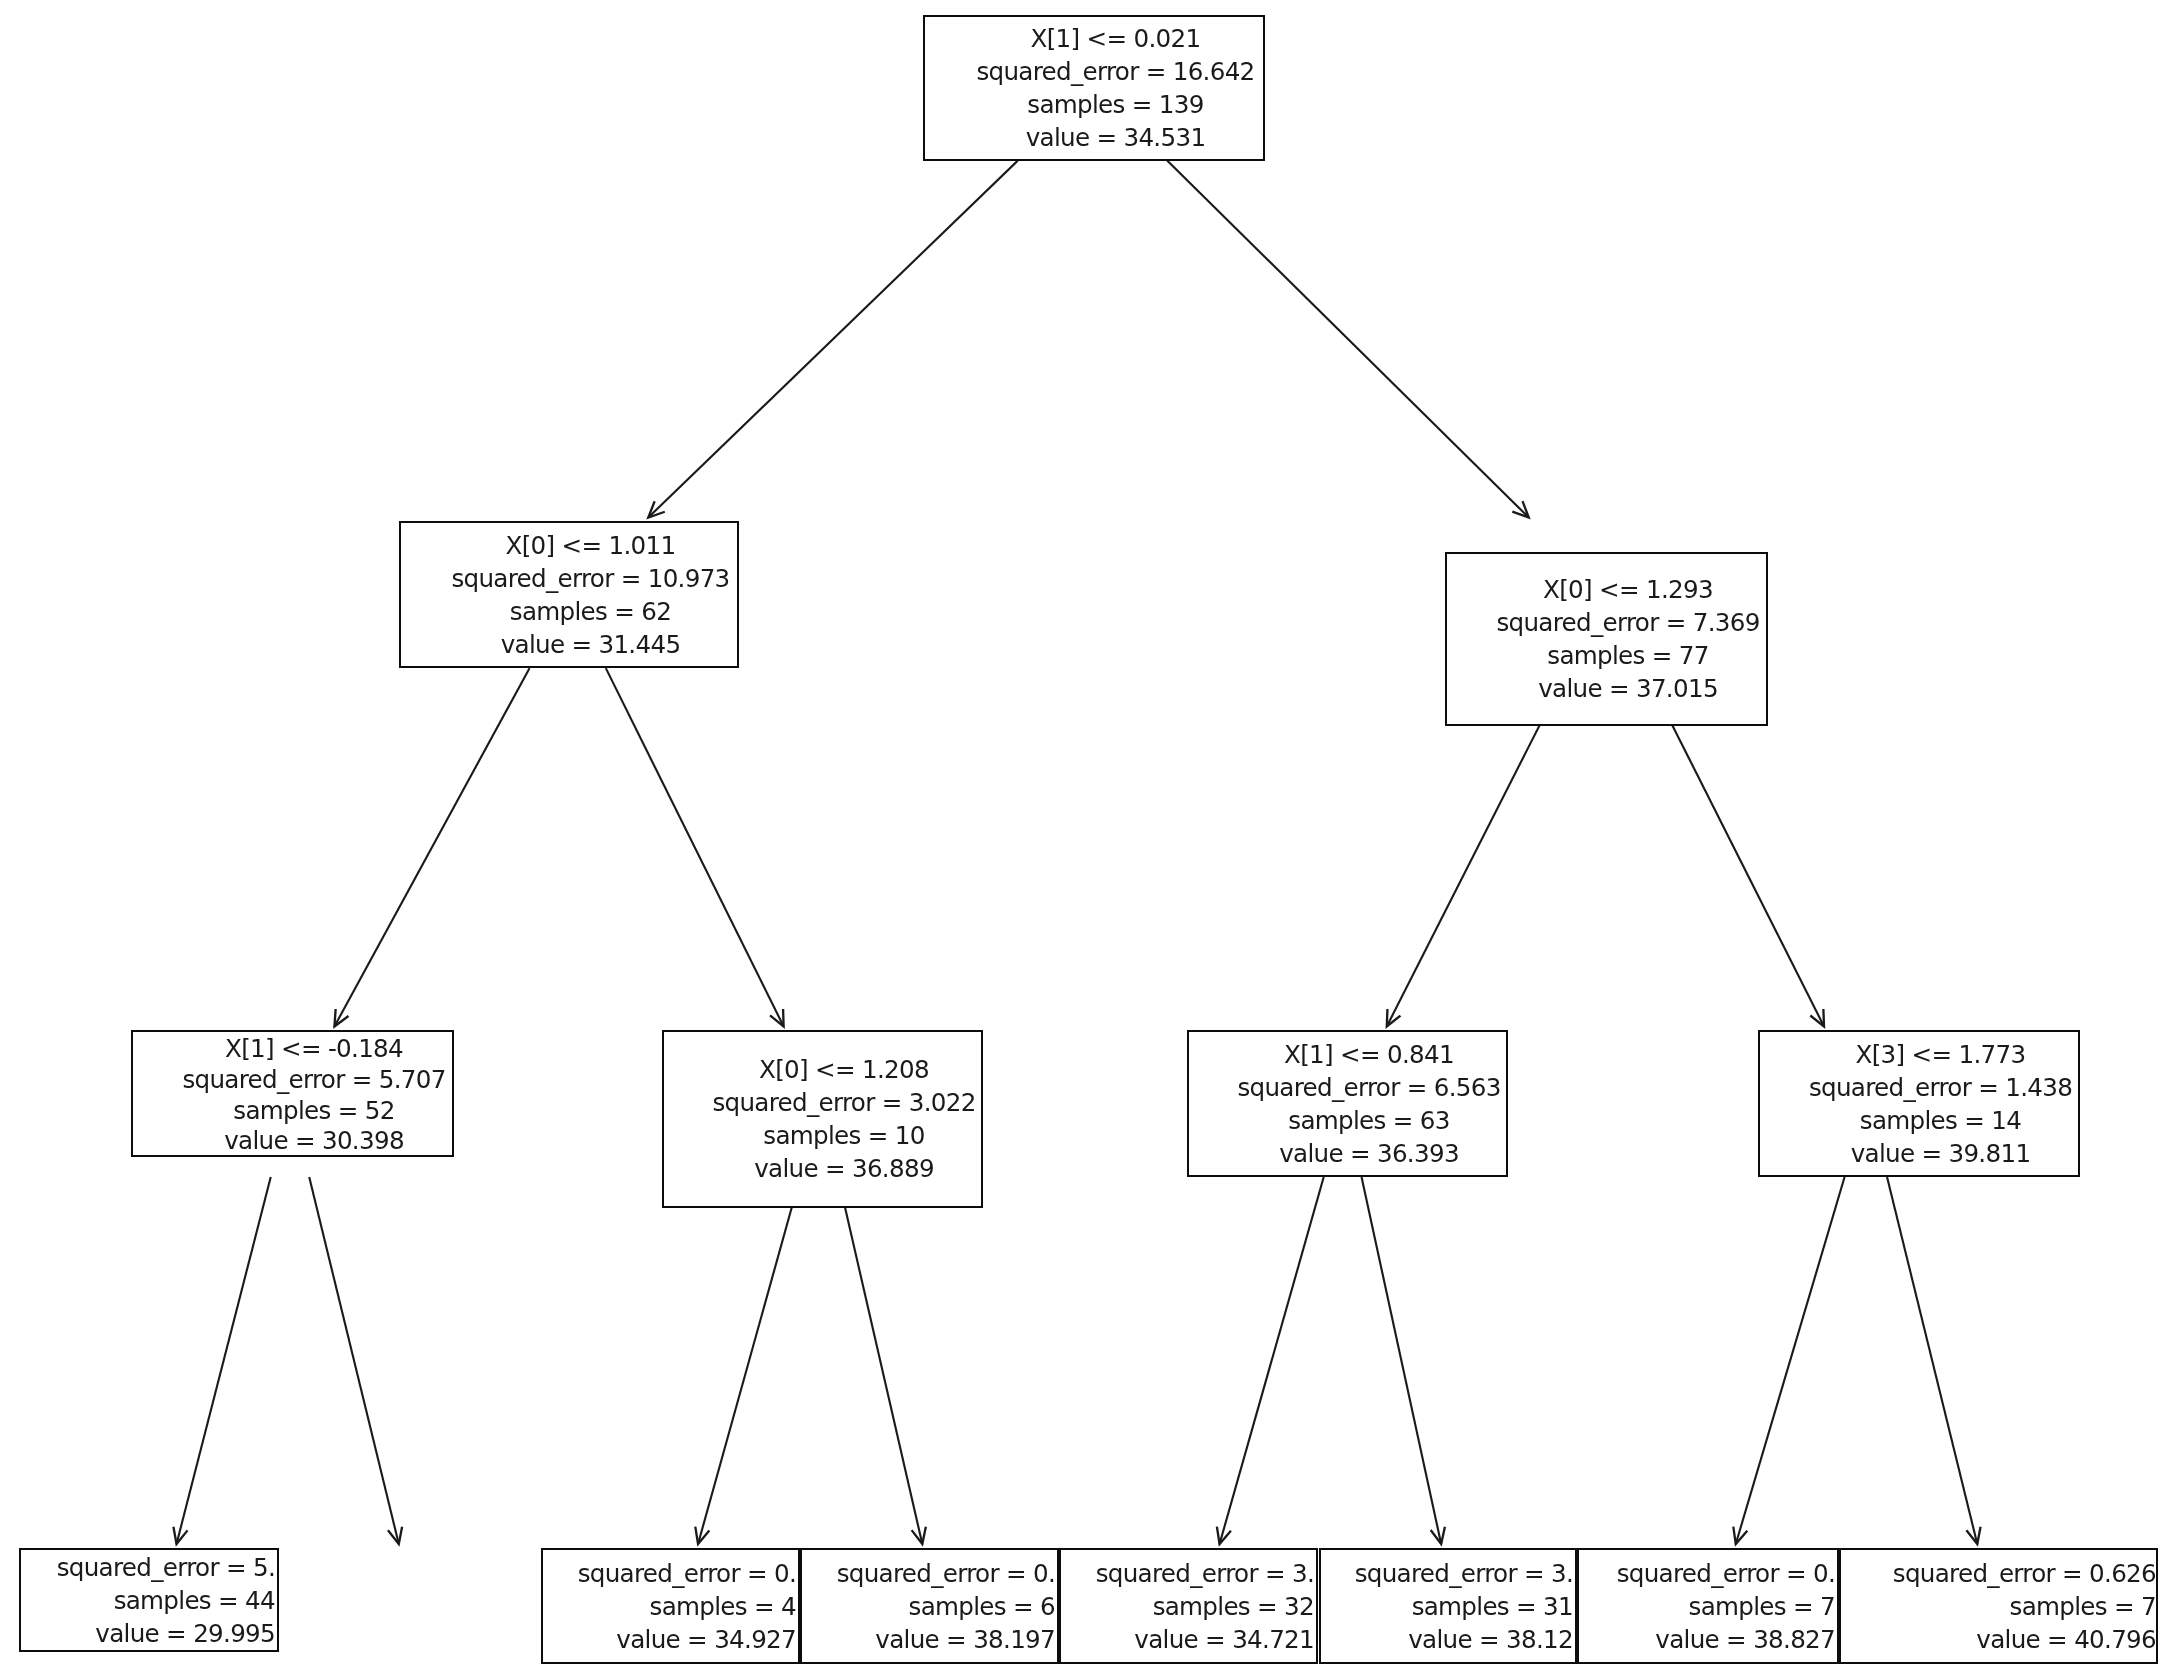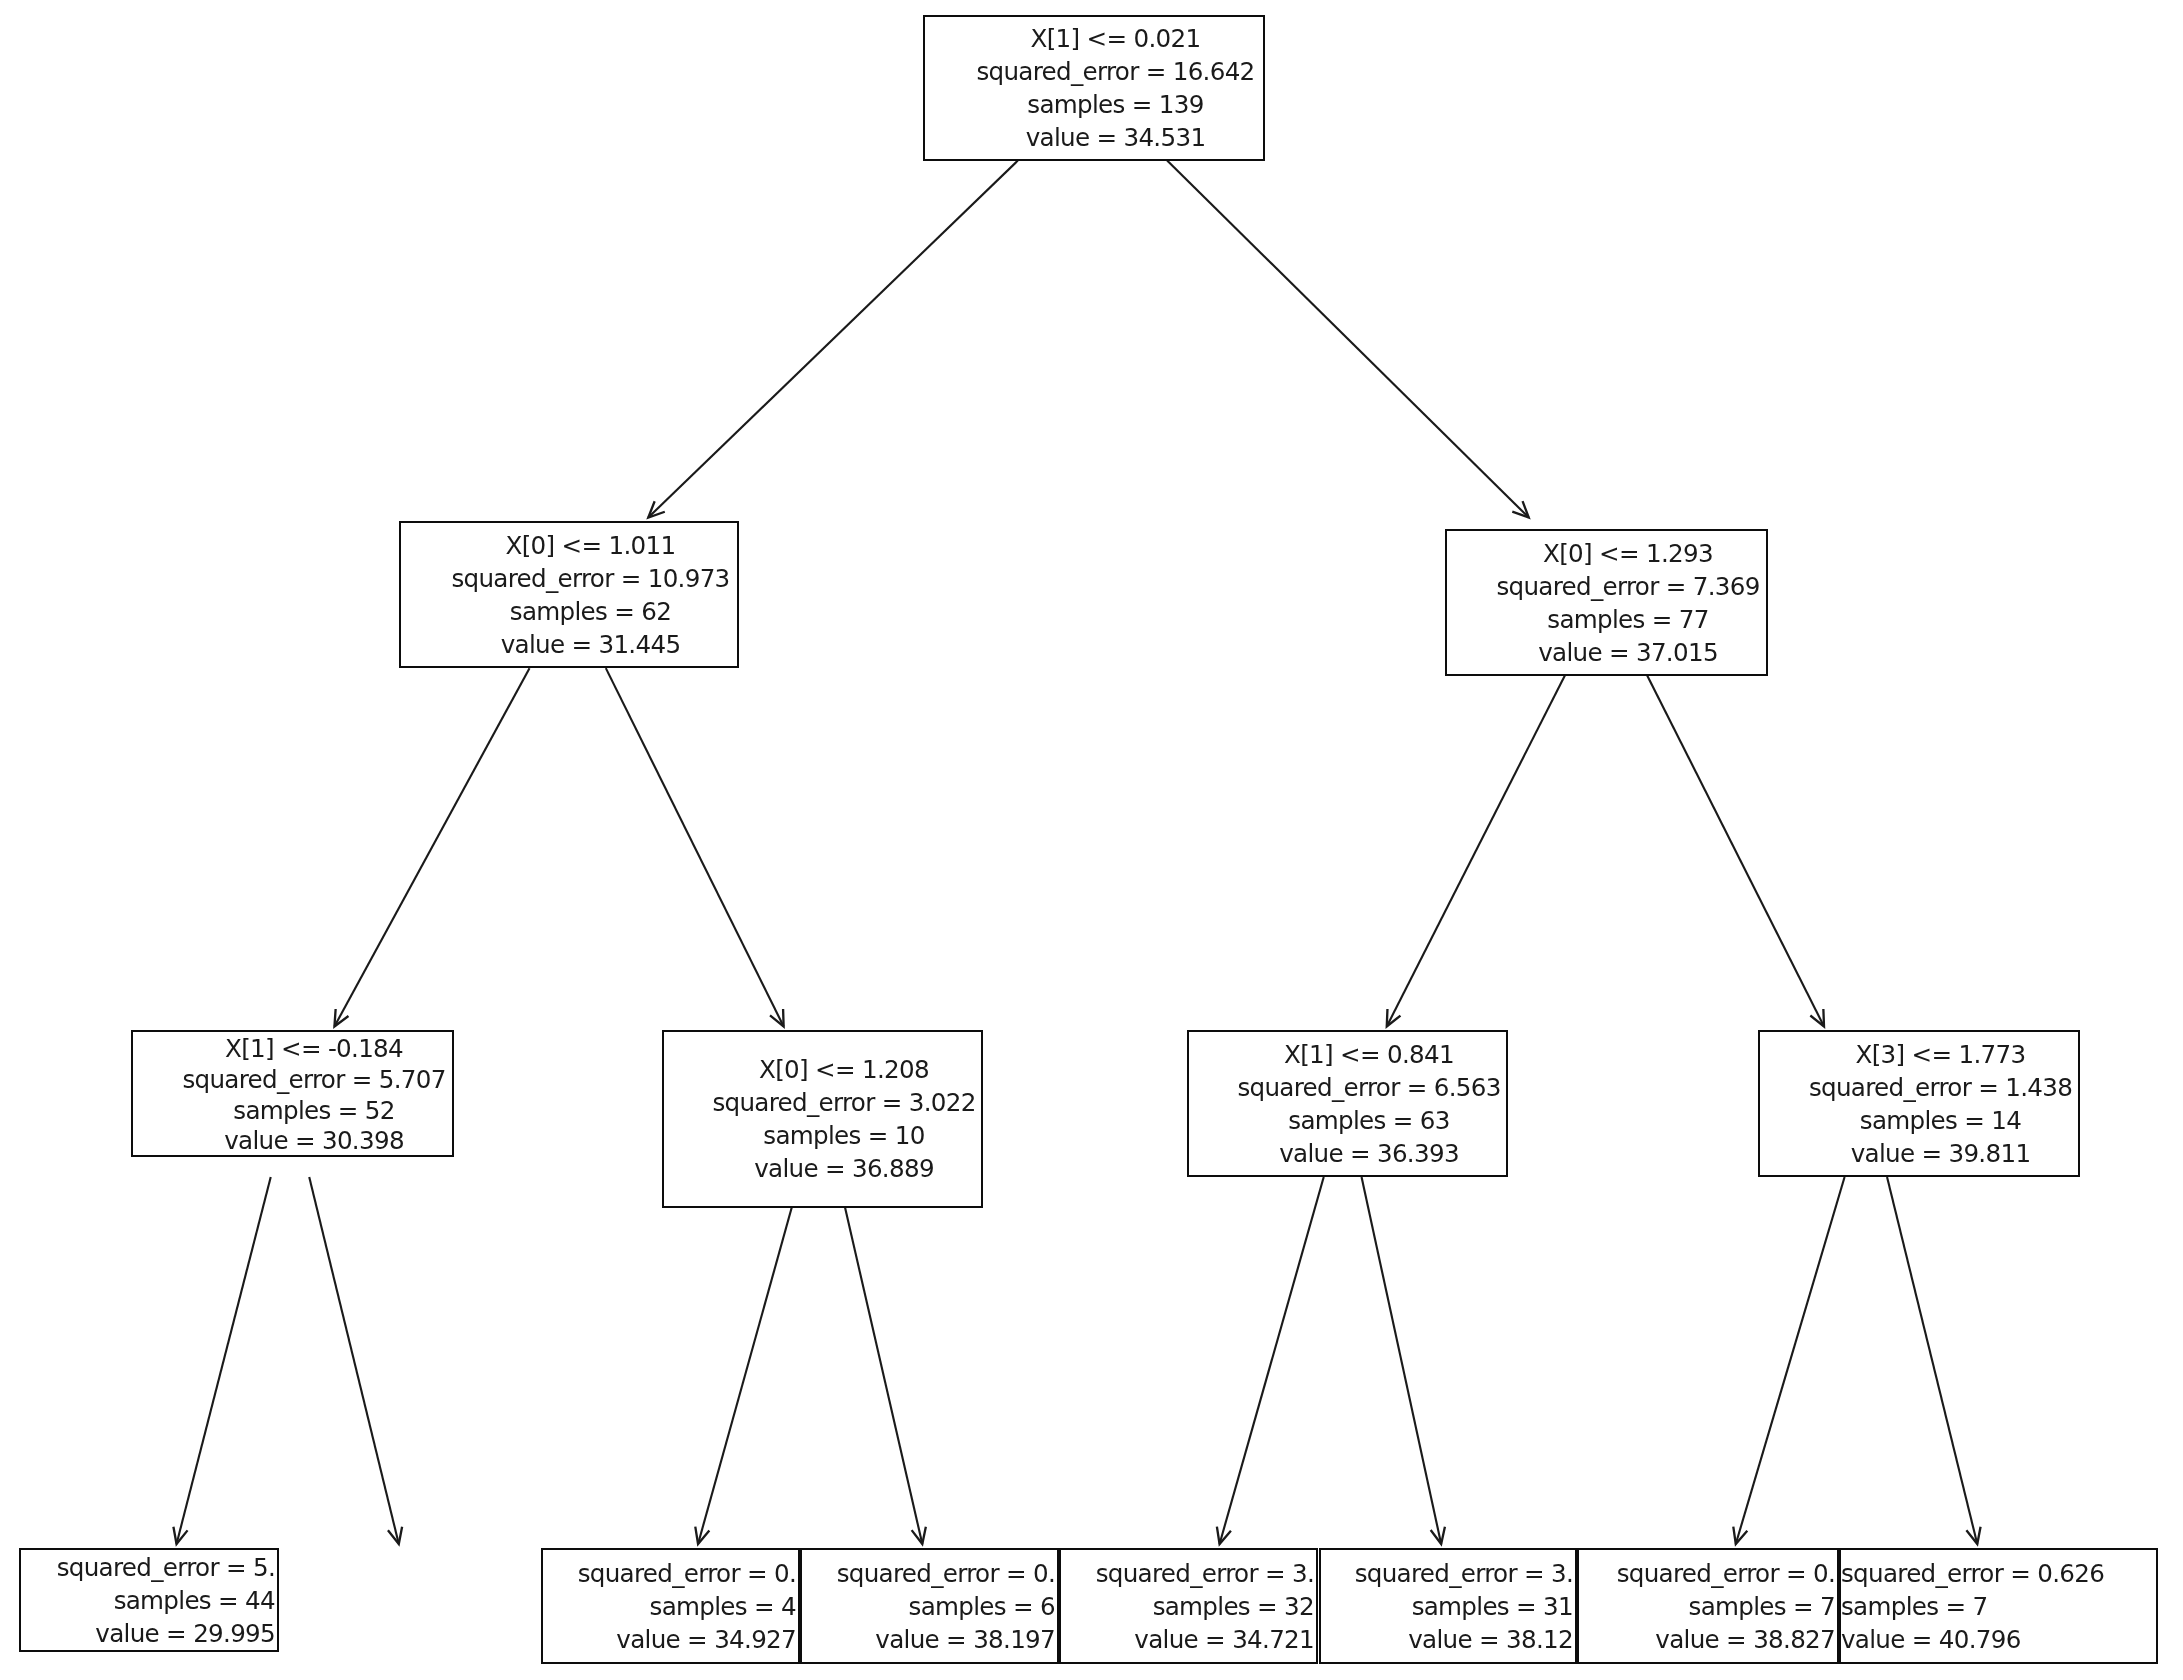--- a/index.html
+++ b/index.html
@@ -35,21 +35,21 @@
     line-height: 33px;
     white-space: nowrap;
     overflow: hidden;
     letter-spacing: -0.7px;
   }
   .node.internal { text-align: center; padding-left: 43px; }
   .node.leaf .ln {
     text-align: right;
     padding-right: 2px;
   }
-  .node.leaf-full { text-align: left; }
+  .node.leaf-full { text-align: right; }
   .ln { overflow: hidden; }
 </style>
 </head>
 <body>
 
 <div id="figure">
 
   <svg id="edges" viewBox="0 0 3290 2532" xmlns="http://www.w3.org/2000/svg">
     <defs>
       <marker id="arrow" markerUnits="userSpaceOnUse" markerWidth="40" markerHeight="40" refX="27" refY="14" orient="auto">
@@ -80,21 +80,21 @@
     <div class="ln">samples = 139</div>
     <div class="ln">value = 34.531</div>
   </div>
 
   <div class="node internal" style="left:399px;top:521px;width:340px;height:147px">
     <div class="ln">X[0] &lt;= 1.011</div>
     <div class="ln">squared_error = 10.973</div>
     <div class="ln">samples = 62</div>
     <div class="ln">value = 31.445</div>
   </div>
-  <div class="node internal" style="left:1445px;top:529px;width:323px;height:147px">
+  <div class="node internal" style="left:1445px;top:552px;width:323px;height:174px">
     <div class="ln">X[0] &lt;= 1.293</div>
     <div class="ln">squared_error = 7.369</div>
     <div class="ln">samples = 77</div>
     <div class="ln">value = 37.015</div>
   </div>
 
   <div class="node internal" style="left:131px;top:1030px;width:323px;height:127px">
     <div class="ln">X[1] &lt;= -0.184</div>
     <div class="ln">squared_error = 5.707</div>
     <div class="ln">samples = 52</div>

